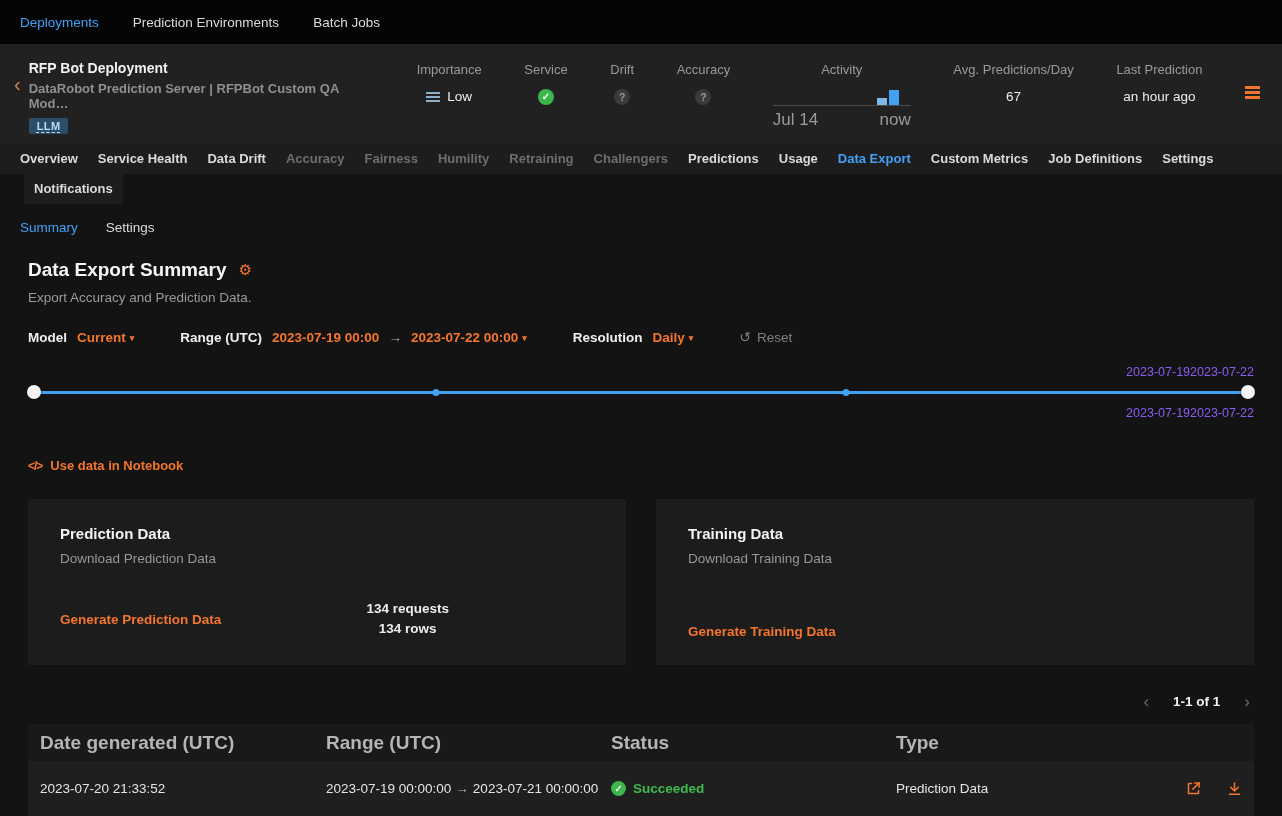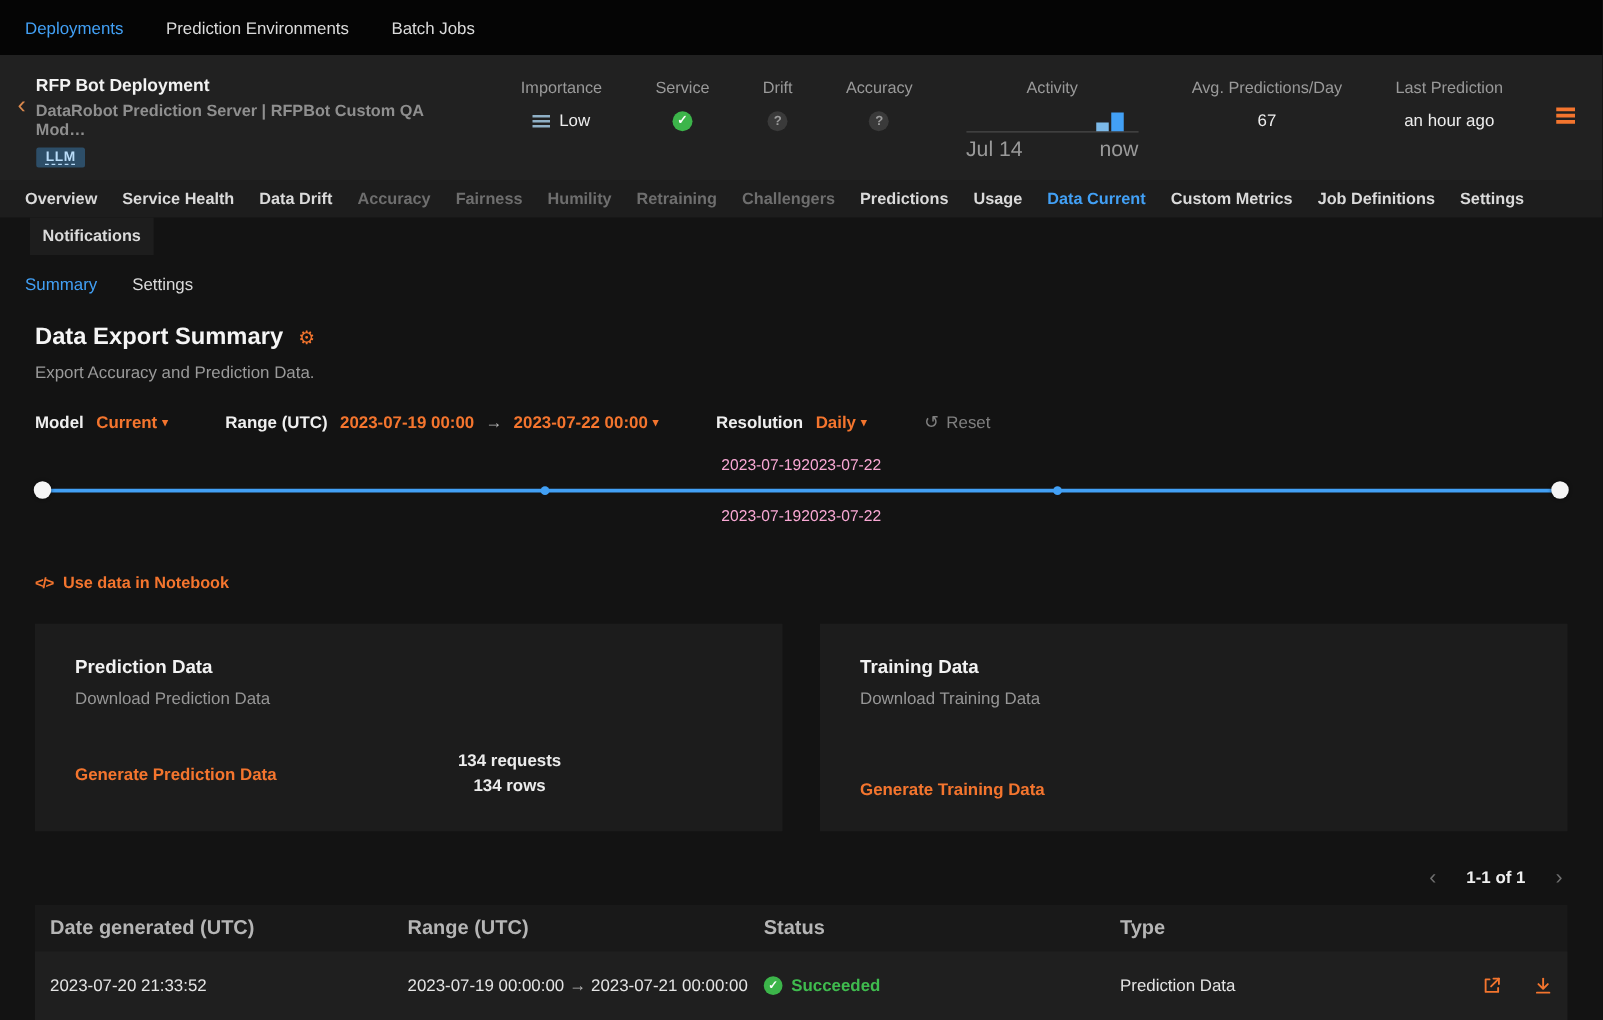--- a/index.html
+++ b/index.html
@@ -50,21 +50,21 @@
   .controls{margin-top:24px;display:flex;align-items:center;font-size:13.5px}
   .ctl-label{font-weight:700;color:#efefef;margin-right:10px;white-space:nowrap}
   .ctl-val{color:#f4752e;font-weight:700;cursor:pointer;display:inline-flex;align-items:center;gap:4px;white-space:nowrap}
   .caret{font-size:9px;color:#f4752e;transform:translateY(1px)}
   .ctl-gap{width:46px}
   .arrow{color:#b5b5b5;margin:0 9px}
   .reset{color:#9a9a9a;display:inline-flex;gap:6px;align-items:center;cursor:pointer;opacity:.8}
   .reset-ic{font-size:14px}
 
   .slider-wrap{margin-top:20px}
-  .sl-labels{display:flex;justify-content:center;color:#f9a8d4;font-size:12.5px}
+  .sl-labels{display:flex;justify-content:flex-end;color:#8b5cf6;font-size:12.5px}
   .sl-track-wrap{position:relative;height:14px;margin:6px 0 7px 0}
   .sl-track{position:absolute;left:0;right:0;top:5.5px;height:3px;background:#42a0f5;cursor:pointer}
   .sl-handle{position:absolute;top:0;width:14px;height:14px;border-radius:50%;background:#f5f5f5;box-shadow:0 0 3px rgba(0,0,0,.6);cursor:pointer}
   .sl-handle.l{left:-1px}.sl-handle.r{right:-1px}
   .sl-tick{position:absolute;top:3.5px;width:7px;height:7px;border-radius:50%;background:#42a0f5;transform:translateX(-50%)}
 
   .nb-link{margin-top:38px;display:inline-flex;align-items:center;gap:8px;color:#f4752e;font-weight:700;font-size:13px;cursor:pointer}
   .code-ic{font-weight:700;font-size:12px;letter-spacing:-1px}
 
   .cards{margin-top:26px;display:flex;gap:30px}
@@ -74,21 +74,21 @@
   .card-bottom{margin-top:auto;display:flex;align-items:center}
   .card-action{color:#f4752e;font-weight:700;font-size:13.5px;cursor:pointer;white-space:nowrap}
   .card-stats{margin:0 auto;text-align:center;font-weight:700;font-size:13.5px;line-height:20px;color:#ececec}
 
   .pager{margin-top:28px;display:flex;justify-content:flex-end;align-items:center;gap:24px;padding-right:4px}
   .pg-chev{color:#6f6f6f;font-size:17px;cursor:pointer;line-height:1}
   .pg-count{font-weight:700;font-size:13.5px;color:#f0f0f0}
 
   .tbl{margin-top:14px}
   .tbl-head,.tbl-row{display:grid;grid-template-columns:286px 285px 285px 1fr 84px;align-items:center;padding:0 12px}
-  .tbl-head{height:37px;background:#191919;color:#b5b5b5;font-weight:600;font-size:16px}
+  .tbl-head{height:37px;background:#191919;color:#b5b5b5;font-weight:600;font-size:19px}
   .tbl-row{height:55px;background:#1f1f1f;font-size:13.5px;color:#e4e4e4}
   .status-cell{display:flex;align-items:center;gap:7px;color:#3fbb4e;font-weight:700}
   .check-sm{width:15px;height:15px;border-radius:50%;background:#3cb54a;color:#fff;font-size:9.5px;line-height:15px;text-align:center;font-weight:700;display:inline-block}
   .range-cell{display:flex;align-items:center}
   .range-cell .arrow{margin:0 4px}
   .row-actions{display:flex;justify-content:flex-end;gap:26px;align-items:center}
   .row-actions span{cursor:pointer;display:inline-flex}
 </style>
 </head>
 <body>
@@ -168,21 +168,21 @@
   <span class="tab">Overview</span>
   <span class="tab">Service Health</span>
   <span class="tab">Data Drift</span>
   <span class="tab disabled">Accuracy</span>
   <span class="tab disabled">Fairness</span>
   <span class="tab disabled">Humility</span>
   <span class="tab disabled">Retraining</span>
   <span class="tab disabled">Challengers</span>
   <span class="tab">Predictions</span>
   <span class="tab">Usage</span>
-  <span class="tab active">Data Current</span>
+  <span class="tab active">Data Export</span>
   <span class="tab">Custom Metrics</span>
   <span class="tab">Job Definitions</span>
   <span class="tab">Settings</span>
 </div>
 <div class="tabs2">
   <span class="tab">Notifications</span>
 </div>
 
 <div class="subnav">
   <span class="subnav-item active">Summary</span>

